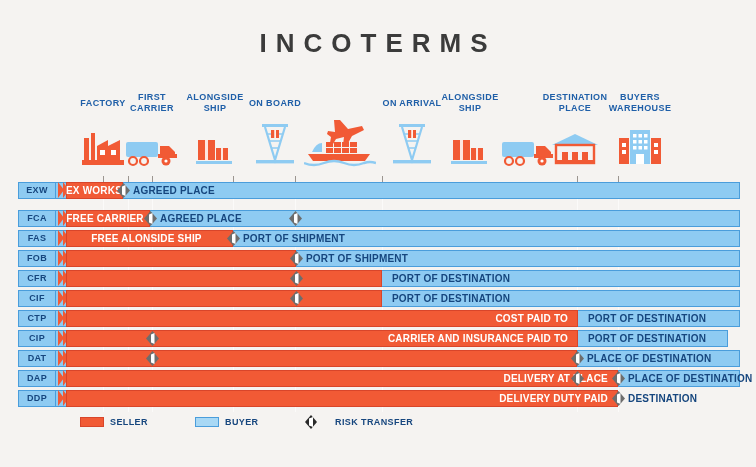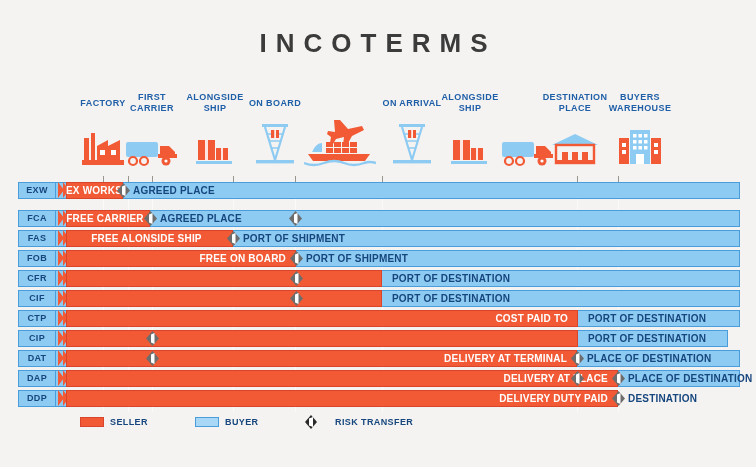--- a/index.html
+++ b/index.html
@@ -294,21 +294,20 @@
         <div class="diamond" style="left: 233px;">
           <span class="dshape"></span>
           <span class="dinner"></span>
         </div>
       </div>
       <div class="row" style="top: 74px; width: 756px;">
         <div class="code">FOB</div>
         <div class="track"></div>
         <div class="chev" style="left: 58px;"></div>
         <div class="sellerbar" style="left: 66px; width: 230px;"></div>
-        <div class="barlabel lab-seller" style="left: 66px; width: 220px; text-align: right;">FREE ON BOARD</div>
         <div class="barlabel lab-buyer" style="left: 306px;">PORT OF SHIPMENT</div>
         <div class="diamond" style="left: 296px;">
           <span class="dshape"></span>
           <span class="dinner"></span>
         </div>
       </div>
       <div class="row" style="top: 94px; width: 756px;">
         <div class="code">CFR</div>
         <div class="track"></div>
         <div class="chev" style="left: 58px;"></div>
@@ -336,32 +335,32 @@
         <div class="chev" style="left: 58px;"></div>
         <div class="sellerbar" style="left: 66px; width: 512px;"></div>
         <div class="barlabel lab-seller" style="left: 66px; width: 502px; text-align: right;">COST PAID TO</div>
         <div class="barlabel lab-buyer" style="left: 588px;">PORT OF DESTINATION</div>
       </div>
       <div class="row" style="top: 154px; width: 744px;">
         <div class="code">CIP</div>
         <div class="track"></div>
         <div class="chev" style="left: 58px;"></div>
         <div class="sellerbar" style="left: 66px; width: 512px;"></div>
+        <div class="barlabel lab-seller" style="left: 66px; width: 502px; text-align: right;">CARRIER AND INSURANCE PAID TO</div>
         <div class="barlabel lab-buyer" style="left: 588px;">PORT OF DESTINATION</div>
         <div class="diamond" style="left: 152px;">
           <span class="dshape"></span>
           <span class="dinner"></span>
         </div>
       </div>
       <div class="row" style="top: 174px; width: 756px;">
         <div class="code">DAT</div>
         <div class="track"></div>
         <div class="chev" style="left: 58px;"></div>
         <div class="sellerbar" style="left: 66px; width: 511px;"></div>
-        <div class="barlabel lab-seller" style="left: 66px; width: 501px; text-align: right;">DELIVERY AT TERMINAL</div>
         <div class="barlabel lab-buyer" style="left: 587px;">PLACE OF DESTINATION</div>
         <div class="diamond" style="left: 152px;">
           <span class="dshape"></span>
           <span class="dinner"></span>
         </div>
         <div class="diamond" style="left: 577px;">
           <span class="dshape"></span>
           <span class="dinner"></span>
         </div>
       </div>

